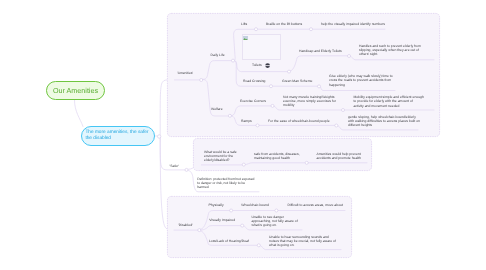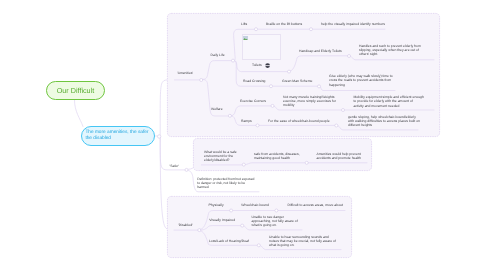--- a/index.html
+++ b/index.html
@@ -177,20 +177,20 @@
   <div class="nd nw" style="left:178.2px;top:223.3px;">'Disabled'</div>
   <div class="nd nw" style="left:208.6px;top:202.7px;">Physically</div>
   <div class="nd nw" style="left:241.3px;top:202.7px;">Wheelchair-bound</div>
   <div class="nd" style="left:287.5px;top:202.7px;width:60px;">Difficult to access areas, move about</div>
   <div class="nd nw" style="left:209.3px;top:218.4px;">Visually Impaired</div>
   <div class="nd" style="left:251.5px;top:214.7px;width:50px;">Unable to see danger approaching, not fully aware of what is going on.</div>
   <div class="nd nw" style="left:208.9px;top:238.7px;">Loss/Lack of Hearing/Deaf</div>
   <div class="nd" style="left:269.1px;top:234.6px;width:70px;">Unable to hear surrounding sounds and noises that may be crucial, not fully aware of what is going on.</div>
 
   <div class="rootpill" style="left:46px;top:81px;width:59px;height:19px;background:#eefbe3;border:1.2px solid #6fc63f;">
-    <span style="font-size:7.2px;color:#58ad31;">Our Difficult</span>
+    <span style="font-size:7.2px;color:#58ad31;">Our Amenities</span>
   </div>
 
   <div class="rootpill" style="left:81px;top:125.6px;width:73.5px;height:20.2px;background:#e3f6fe;border:1.1px solid #46c6f4;padding:0 3.4px;">
     <span style="font-size:4.75px;line-height:6.8px;color:#1fa5e0;text-align:left;width:100%;padding-top:1.4px;">The more amenities, the safer the disabled</span>
   </div>
 
 </div>
 
 </body></html>

